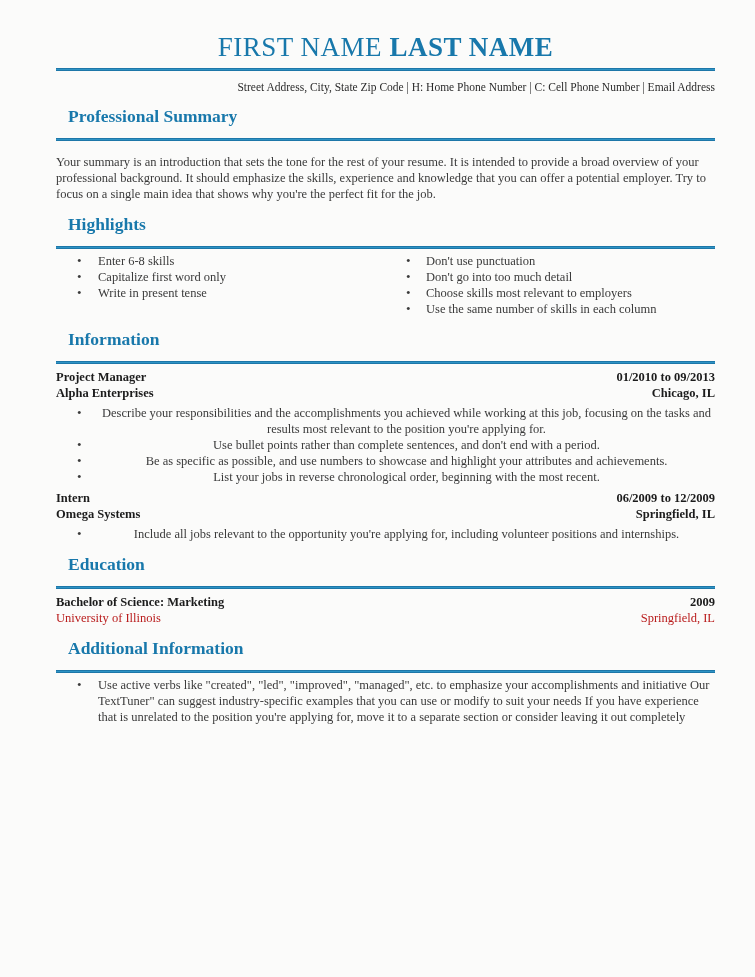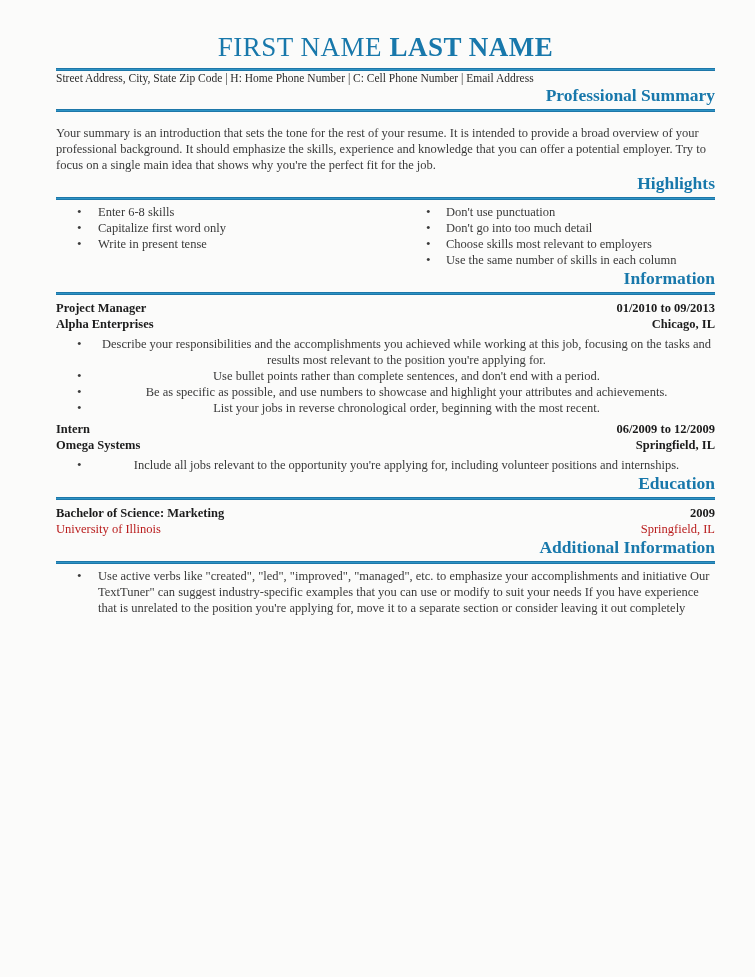--- a/index.html
+++ b/index.html
@@ -26,30 +26,31 @@
     white-space: nowrap;
   }
   h1.name .last { font-weight: 700; }
   .rule {
     height: 3px;
     background: linear-gradient(#15699b, #2e93c4, #15699b);
     background-color: #1e7fb5;
   }
   .top-rule { margin-top: 5px; }
   .contact {
-    text-align: left;
+    margin-top: 9px;
+    text-align: right;
     font-size: 11.5px;
     line-height: 14px;
     color: #2b2b2b;
   }
 
   
   h2.sec-title {
-    margin: 0;
-    text-align: right;
+    margin: 12px;
+    text-align: left;
     color: #1878ab;
     font-size: 17.5px;
     line-height: 20px;
     font-weight: 700;
   }
   .sec-rule { margin-top: 4px; }
   .mt-summary { margin-top: 14px; }
   .mt-highlights { margin-top: 13px; }
   .mt-experience { margin-top: 15px; }
   .mt-education { margin-top: 14px; }
@@ -78,21 +79,21 @@
   ul.bullets li::before {
     content: "\2022";
     position: absolute;
     left: 21px;
     top: 0;
     font-size: 13px;
     color: #3a3a3a;
   }
 
   
-  .columns { display: flex; margin-top: 4px; gap: 20px; }
+  .columns { display: flex; margin-top: 4px; }
   .col-left { width: 332px; flex: 0 0 332px; }
   .col-right { flex: 1; }
   .col-right ul.bullets li { padding-left: 38px; }
   .col-right ul.bullets li::before { left: 18px; }
   .columns ul.bullets { margin-top: 0; }
 
   
   .entry { margin-top: 5px; text-align: center; }
   .entry-row {
     display: flex;

